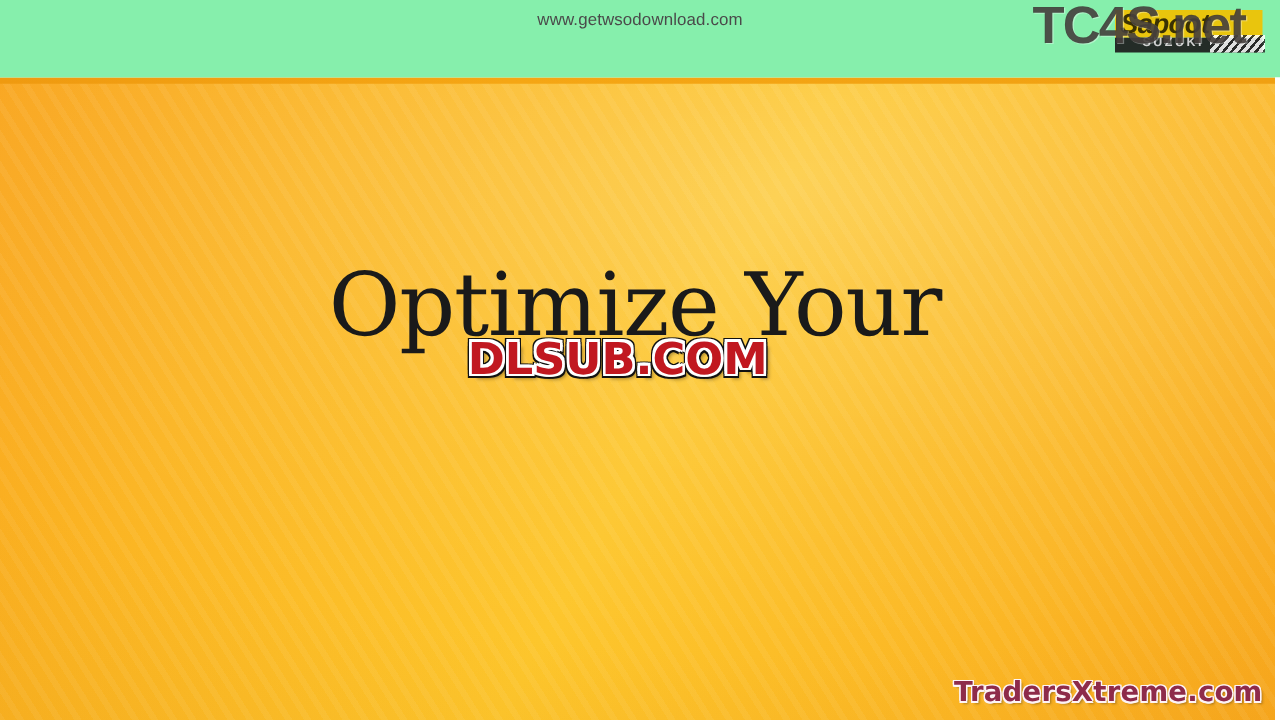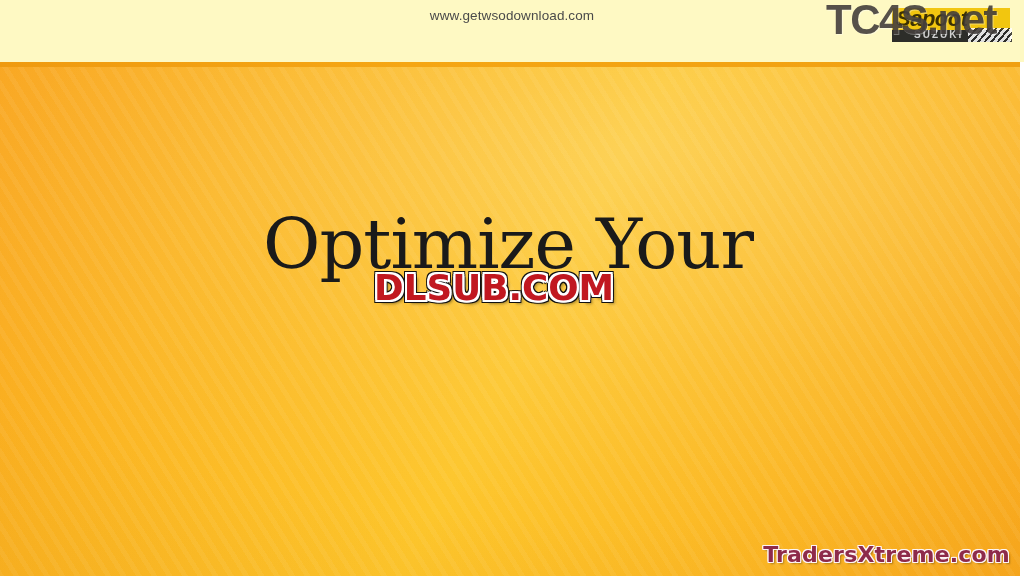--- a/index.html
+++ b/index.html
@@ -22,21 +22,21 @@
     background: #ffffff;
     overflow: hidden;
   }
 
   
   .topbar {
     position: absolute;
     left: 0; top: 0;
     width: 1024px;
     height: 62px;
-    background: #fef9c3;
+    background: #86efac;
     z-index: 5;
   }
   .source-url {
     position: absolute;
     left: 0; top: 8px;
     width: 1024px;
     text-align: center;
     font-family: "Liberation Sans", sans-serif;
     font-size: 13.5px;
     letter-spacing: .1px;

